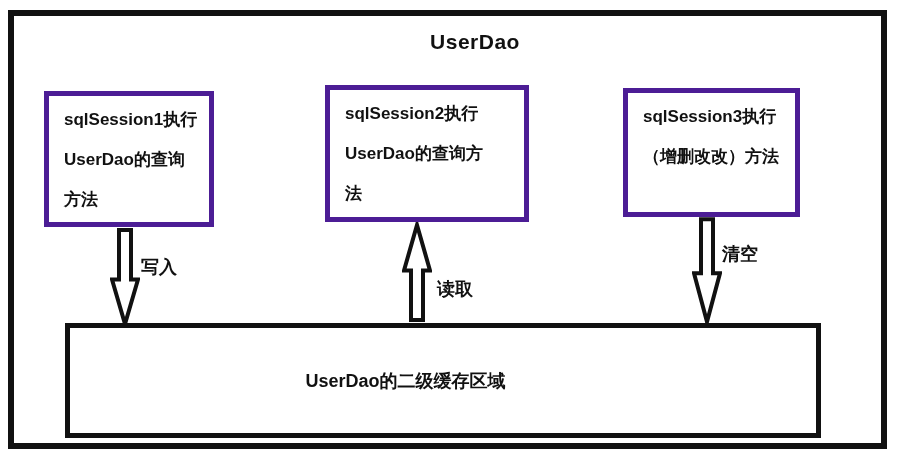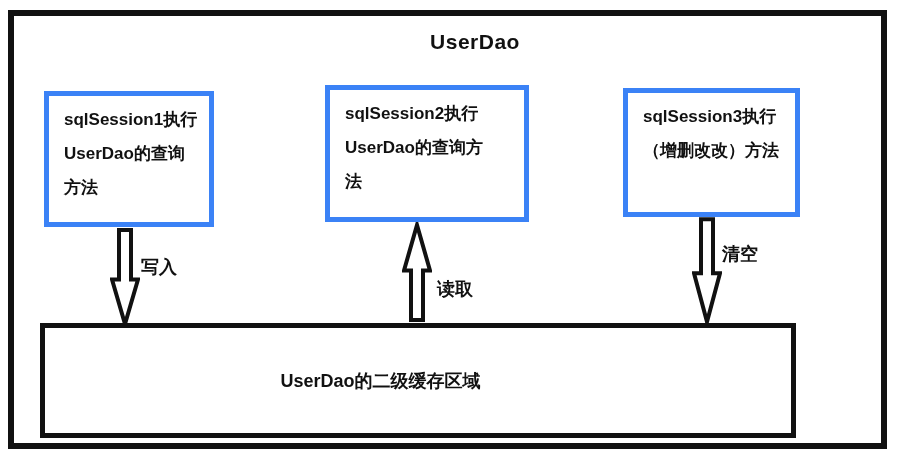--- a/index.html
+++ b/index.html
@@ -32,42 +32,42 @@
     width: 860px;
     text-align: center;
     font-size: 21px;
     font-weight: bold;
     color: #111111;
     letter-spacing: 0.5px;
     margin-left: 45px;
   }
   .session-box {
     position: absolute;
-    border: 5px solid #3b82f6;
+    border: 5px solid #4c1d95;
     background: #ffffff;
     box-sizing: border-box;
     display: flex;
     flex-direction: column;
     justify-content: flex-start;
     padding: 14px 6px 0 15px;
-    gap: 14px;
+    gap: 20px;
   }
   .session-box .line {
     font-size: 17px;
     font-weight: bold;
     color: #111111;
     line-height: 20px;
     white-space: nowrap;
   }
   .box-session1 { left: 44px;  top: 91px; width: 170px; height: 136px; }
   .box-session2 { left: 325px; top: 85px; width: 204px; height: 137px; }
   .box-session3 { left: 623px; top: 88px; width: 177px; height: 129px; }
   .cache-box {
     position: absolute;
-    left: 40px;
+    left: 65px;
     top: 323px;
     width: 756px;
     height: 115px;
     border: 5px solid #111111;
     background: #ffffff;
     box-sizing: border-box;
     display: flex;
     align-items: center;
     justify-content: center;
   }

